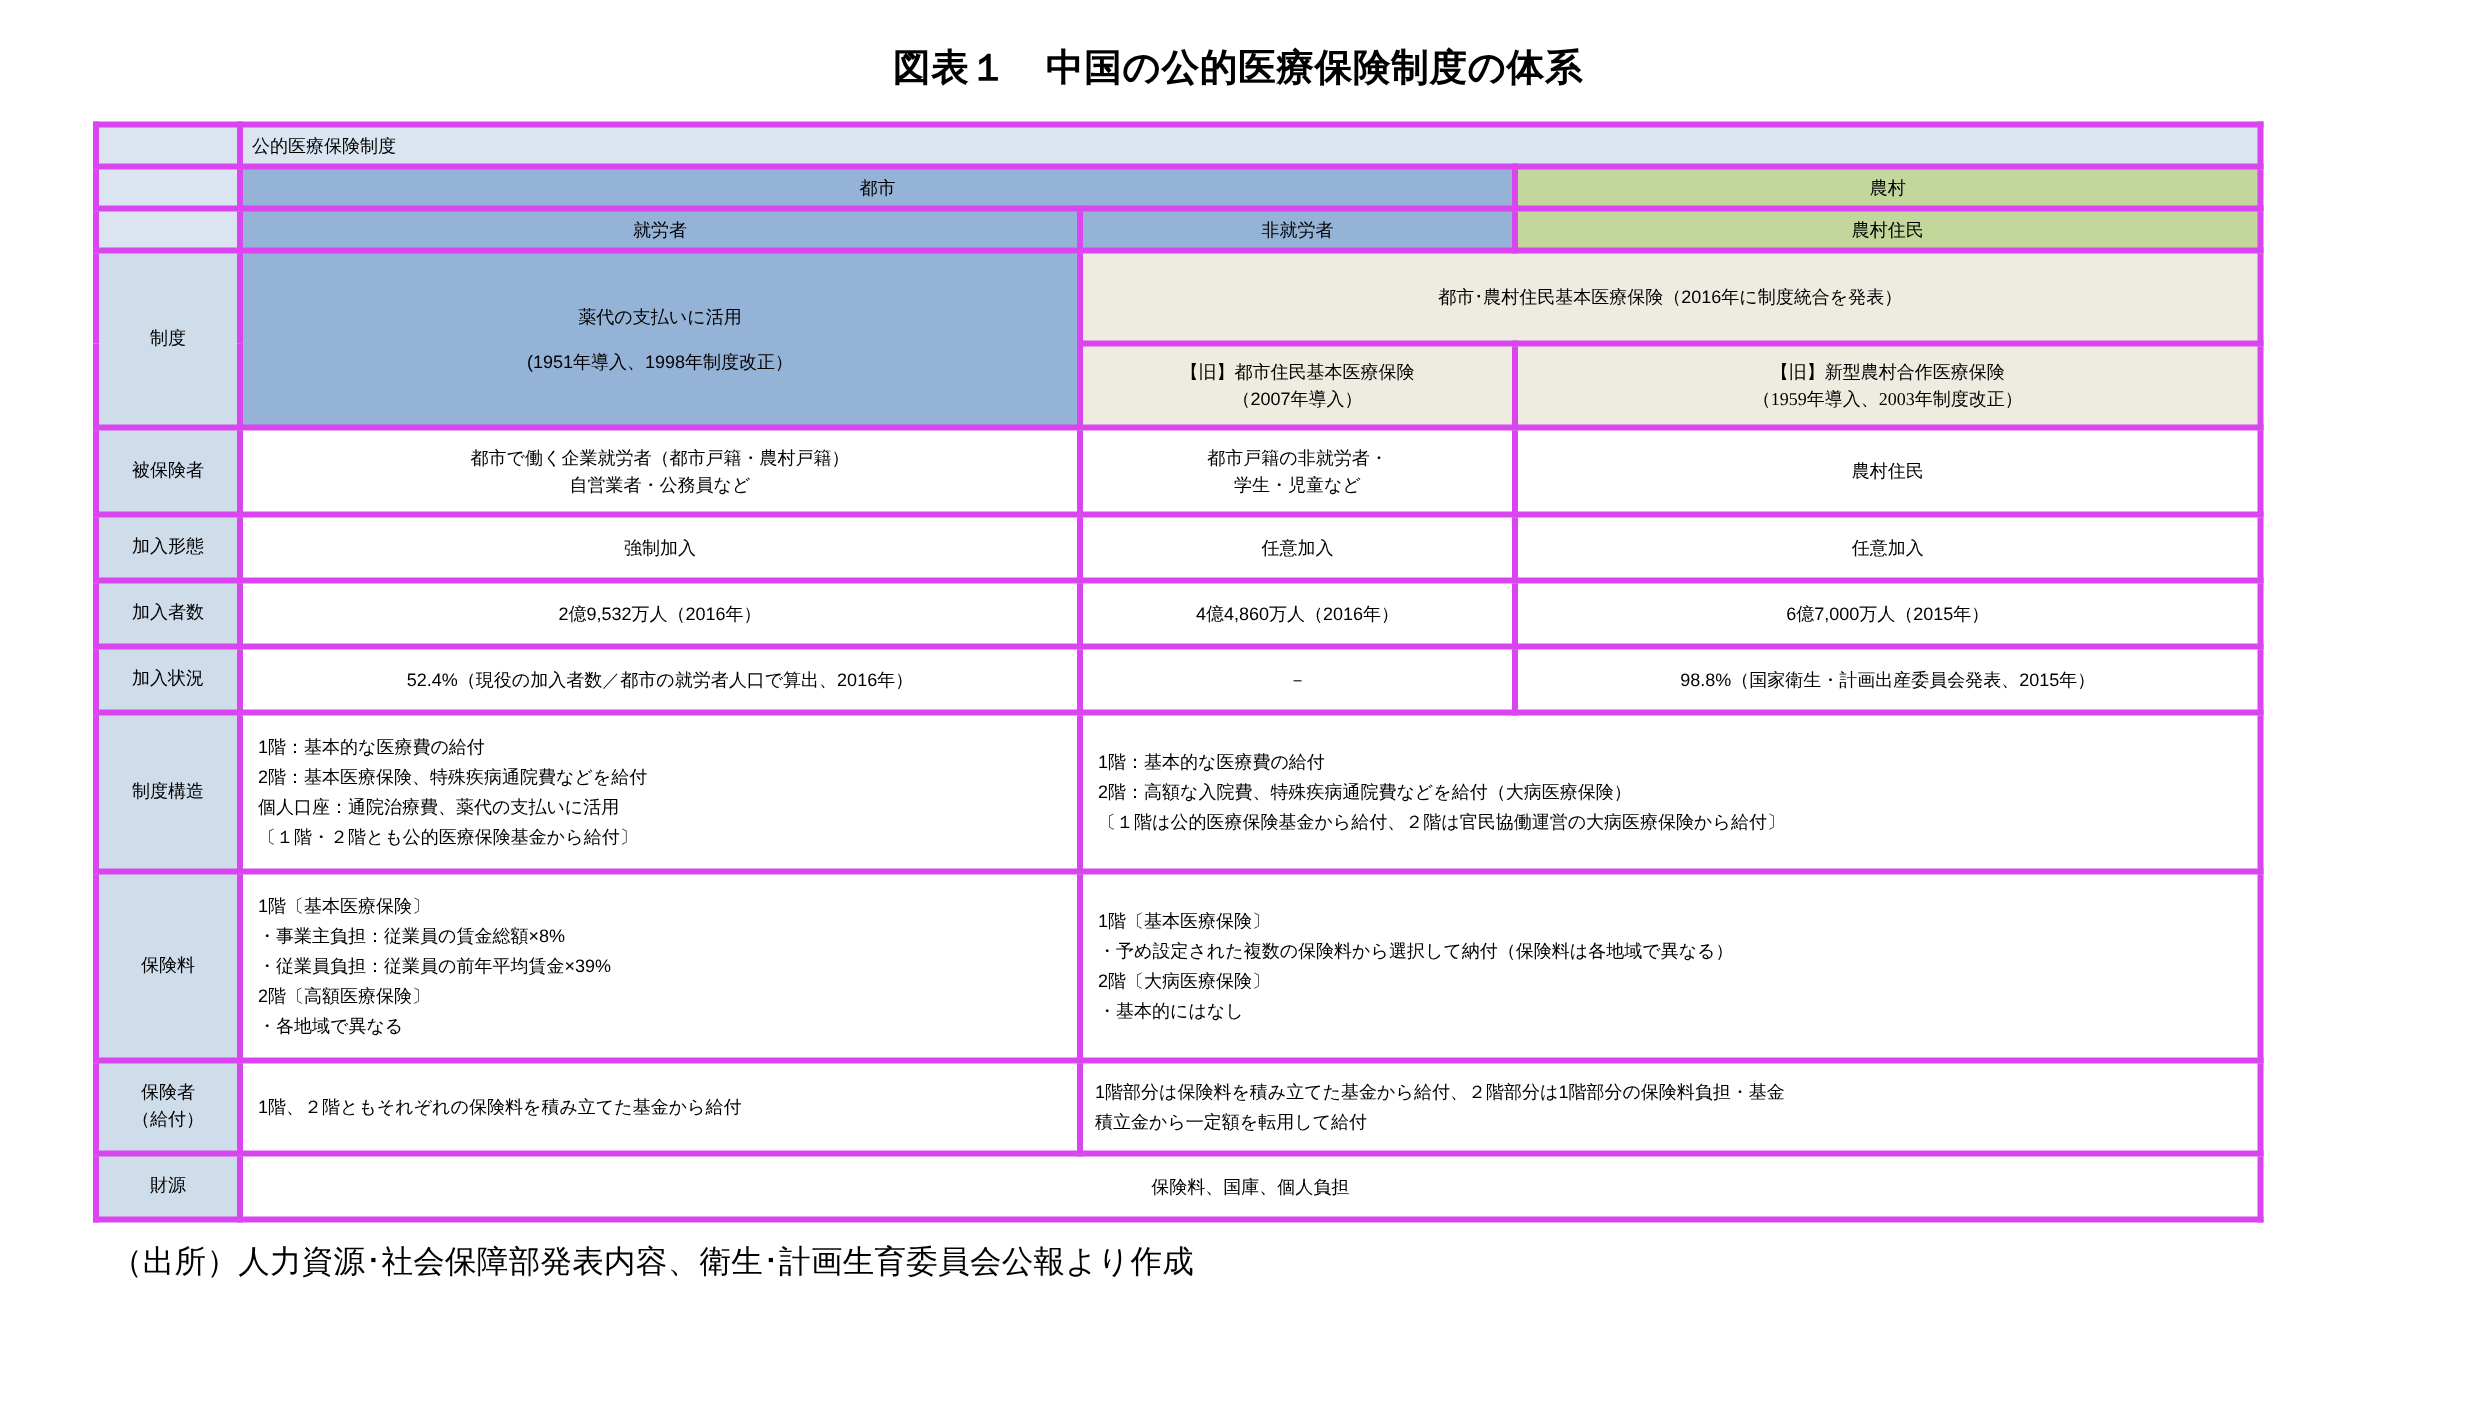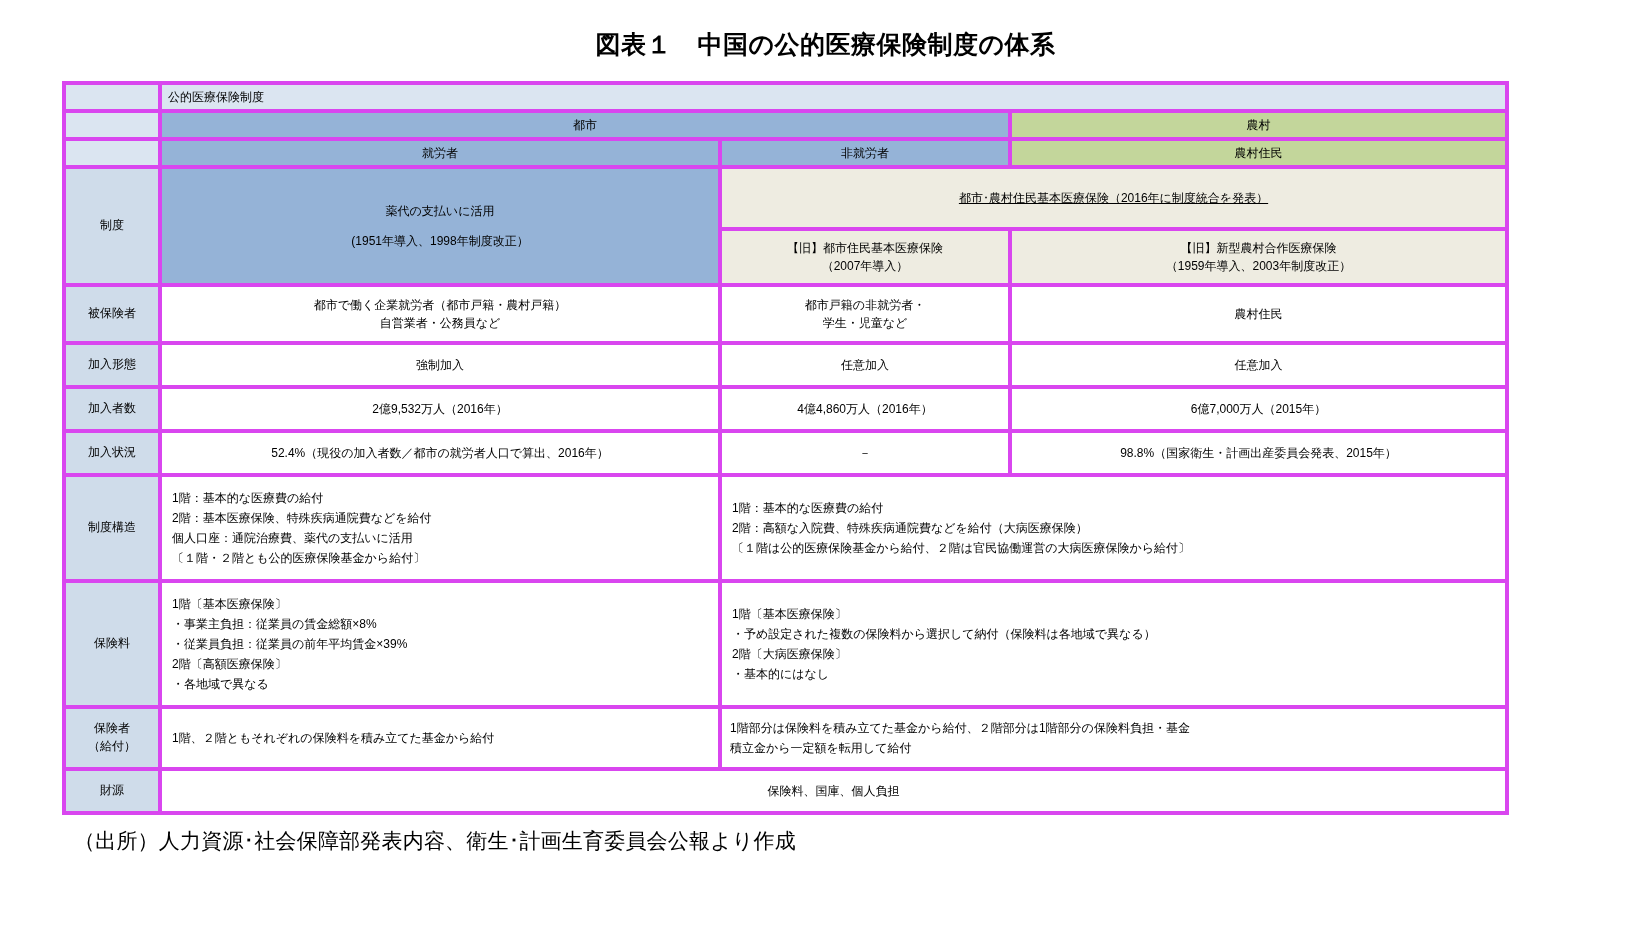--- a/index.html
+++ b/index.html
@@ -121,28 +121,28 @@
           <td class="fill-urban c-center">非就労者</td>
           <td class="fill-rural c-center">農村住民</td>
         </tr>
 
         <tr>
           <td class="fill-rowhead rowlabel" rowspan="2">制度</td>
           <td class="fill-urban c-center multiline" rowspan="2" style="padding:14px 8px;">
             <div>薬代の支払いに活用</div>
             <div style="margin-top:12px;">(1951年導入、1998年制度改正）</div>
           </td>
-          <td class="fill-beige c-center" colspan="2" style="padding:20px 8px;text-decoration:underline;">都市･農村住民基本医療保険（2016年に制度統合を発表）</td>
+          <td class="fill-beige c-center" colspan="2" style="padding:20px 8px;">都市･農村住民基本医療保険（2016年に制度統合を発表）</td>
         </tr>
         <tr>
           <td class="fill-beige c-center multiline" style="padding:8px 6px;">
             <div>【旧】都市住民基本医療保険</div>
             <div>（2007年導入）</div>
           </td>
-          <td class="fill-beige c-center multiline" style="padding:8px 24px;">
+          <td class="fill-beige c-center multiline" style="padding:8px 24px;font-family:Liberation Serif, serif;">
             <div>【旧】新型農村合作医療保険</div>
             <div>（1959年導入、2003年制度改正）</div>
           </td>
         </tr>
 
         <tr>
           <td class="fill-rowhead rowlabel">被保険者</td>
           <td class="c-center multiline" style="padding:9px 18px;">
             <div>都市で働く企業就労者（都市戸籍・農村戸籍）</div>
             <div>自営業者・公務員など</div>

